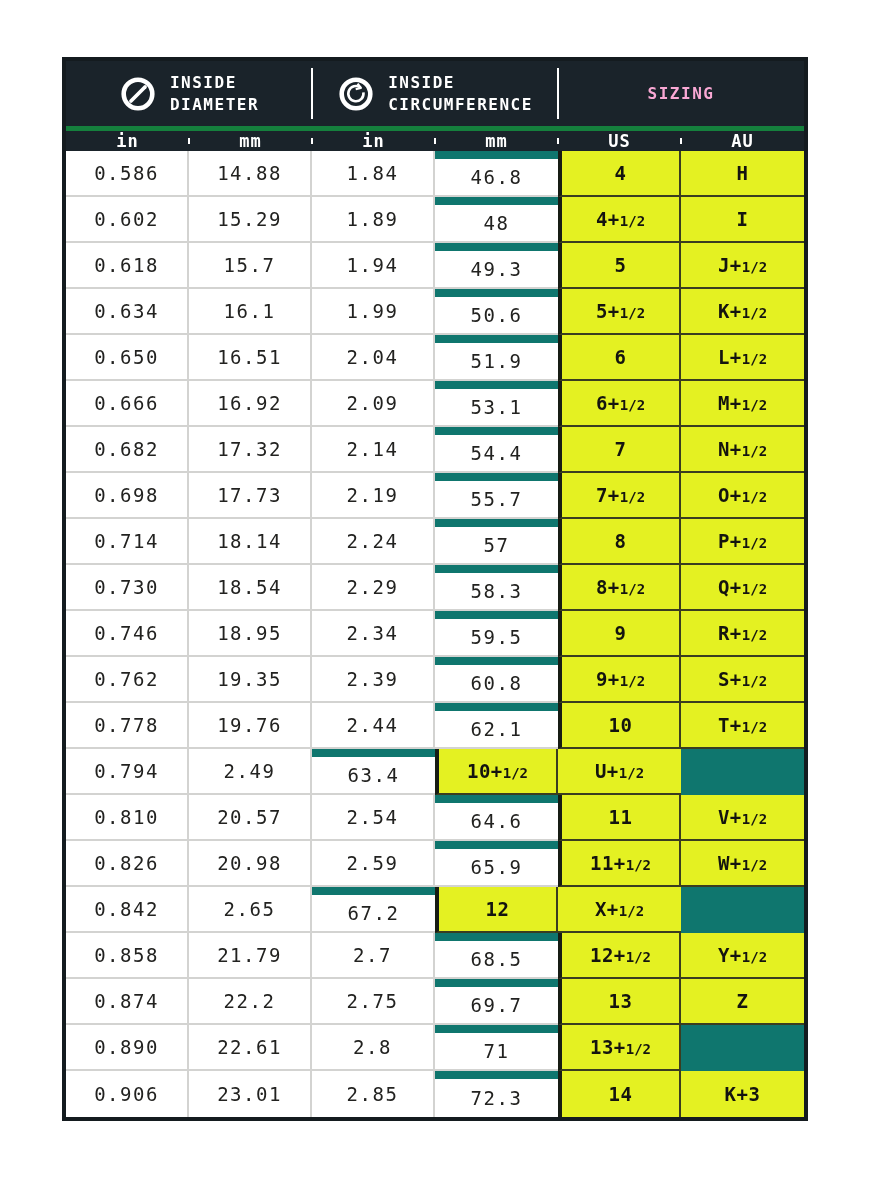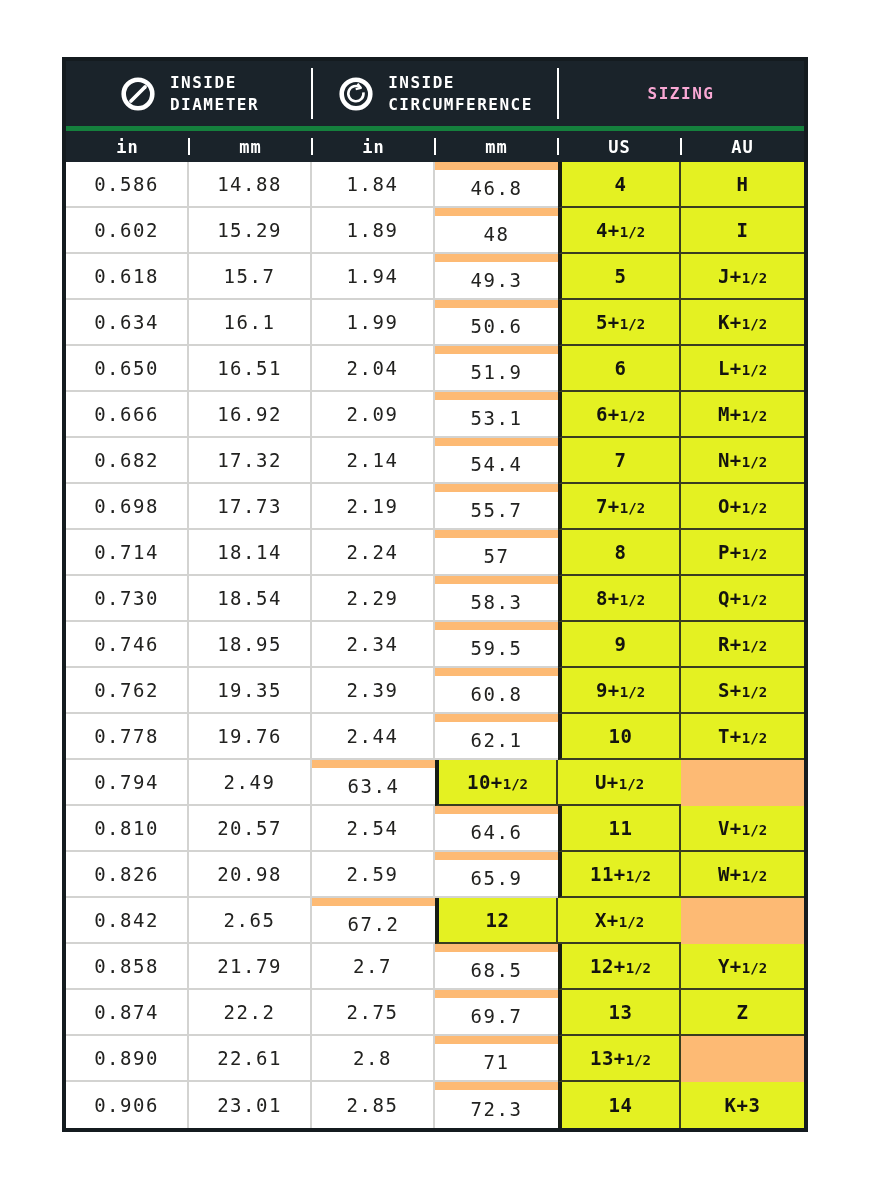--- a/index.html
+++ b/index.html
@@ -53,41 +53,41 @@
     font-weight: bold;
     font-size: 16px;
     letter-spacing: 1.5px;
   }
   .hdr-icon { flex: 0 0 auto; display: block; }
   
   .sub-header {
     display: grid;
     grid-template-columns: repeat(6, 1fr);
     background: #1a232a;
-    height: 31px;
+    height: 20px;
   }
   .sub-cell {
     display: flex;
     align-items: center;
     justify-content: center;
     color: #ffffff;
     font-weight: bold;
     font-size: 17px;
     letter-spacing: 1px;
     position: relative;
   }
   .sub-cell:not(:last-child)::after {
     content: "";
     position: absolute;
     right: -1px; top: 7px; bottom: 7px;
     width: 2px;
     background: #ffffff;
   }
   
-  .table-body { background: #fdba74; }
+  .table-body { background: #0f766e; }
   .row {
     display: grid;
     grid-template-columns: repeat(6, 1fr);
     height: 46px;
   }
   .cell {
     display: flex;
     align-items: center;
     justify-content: center;
     font-size: 19px;

